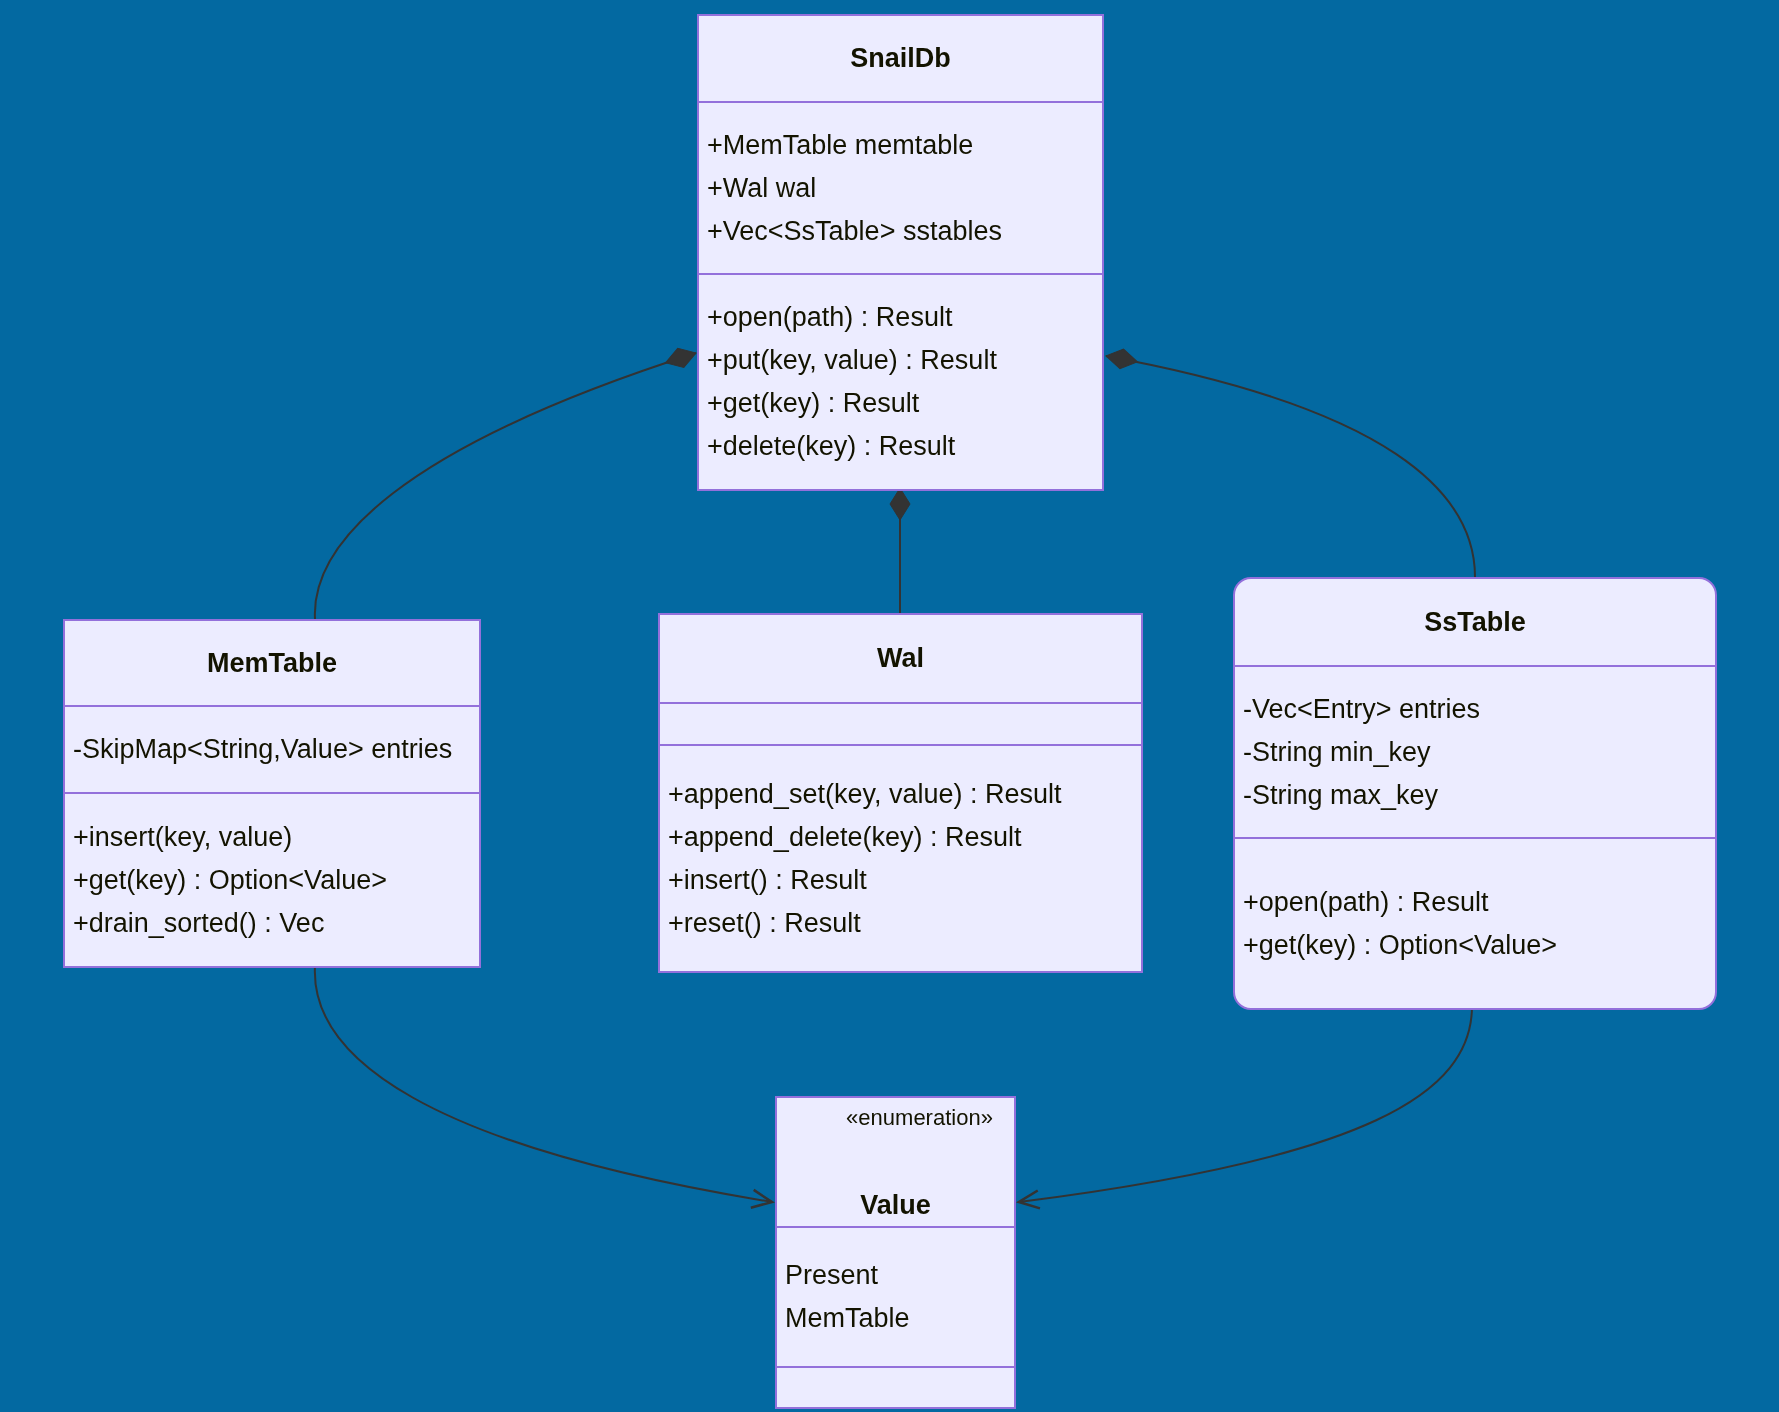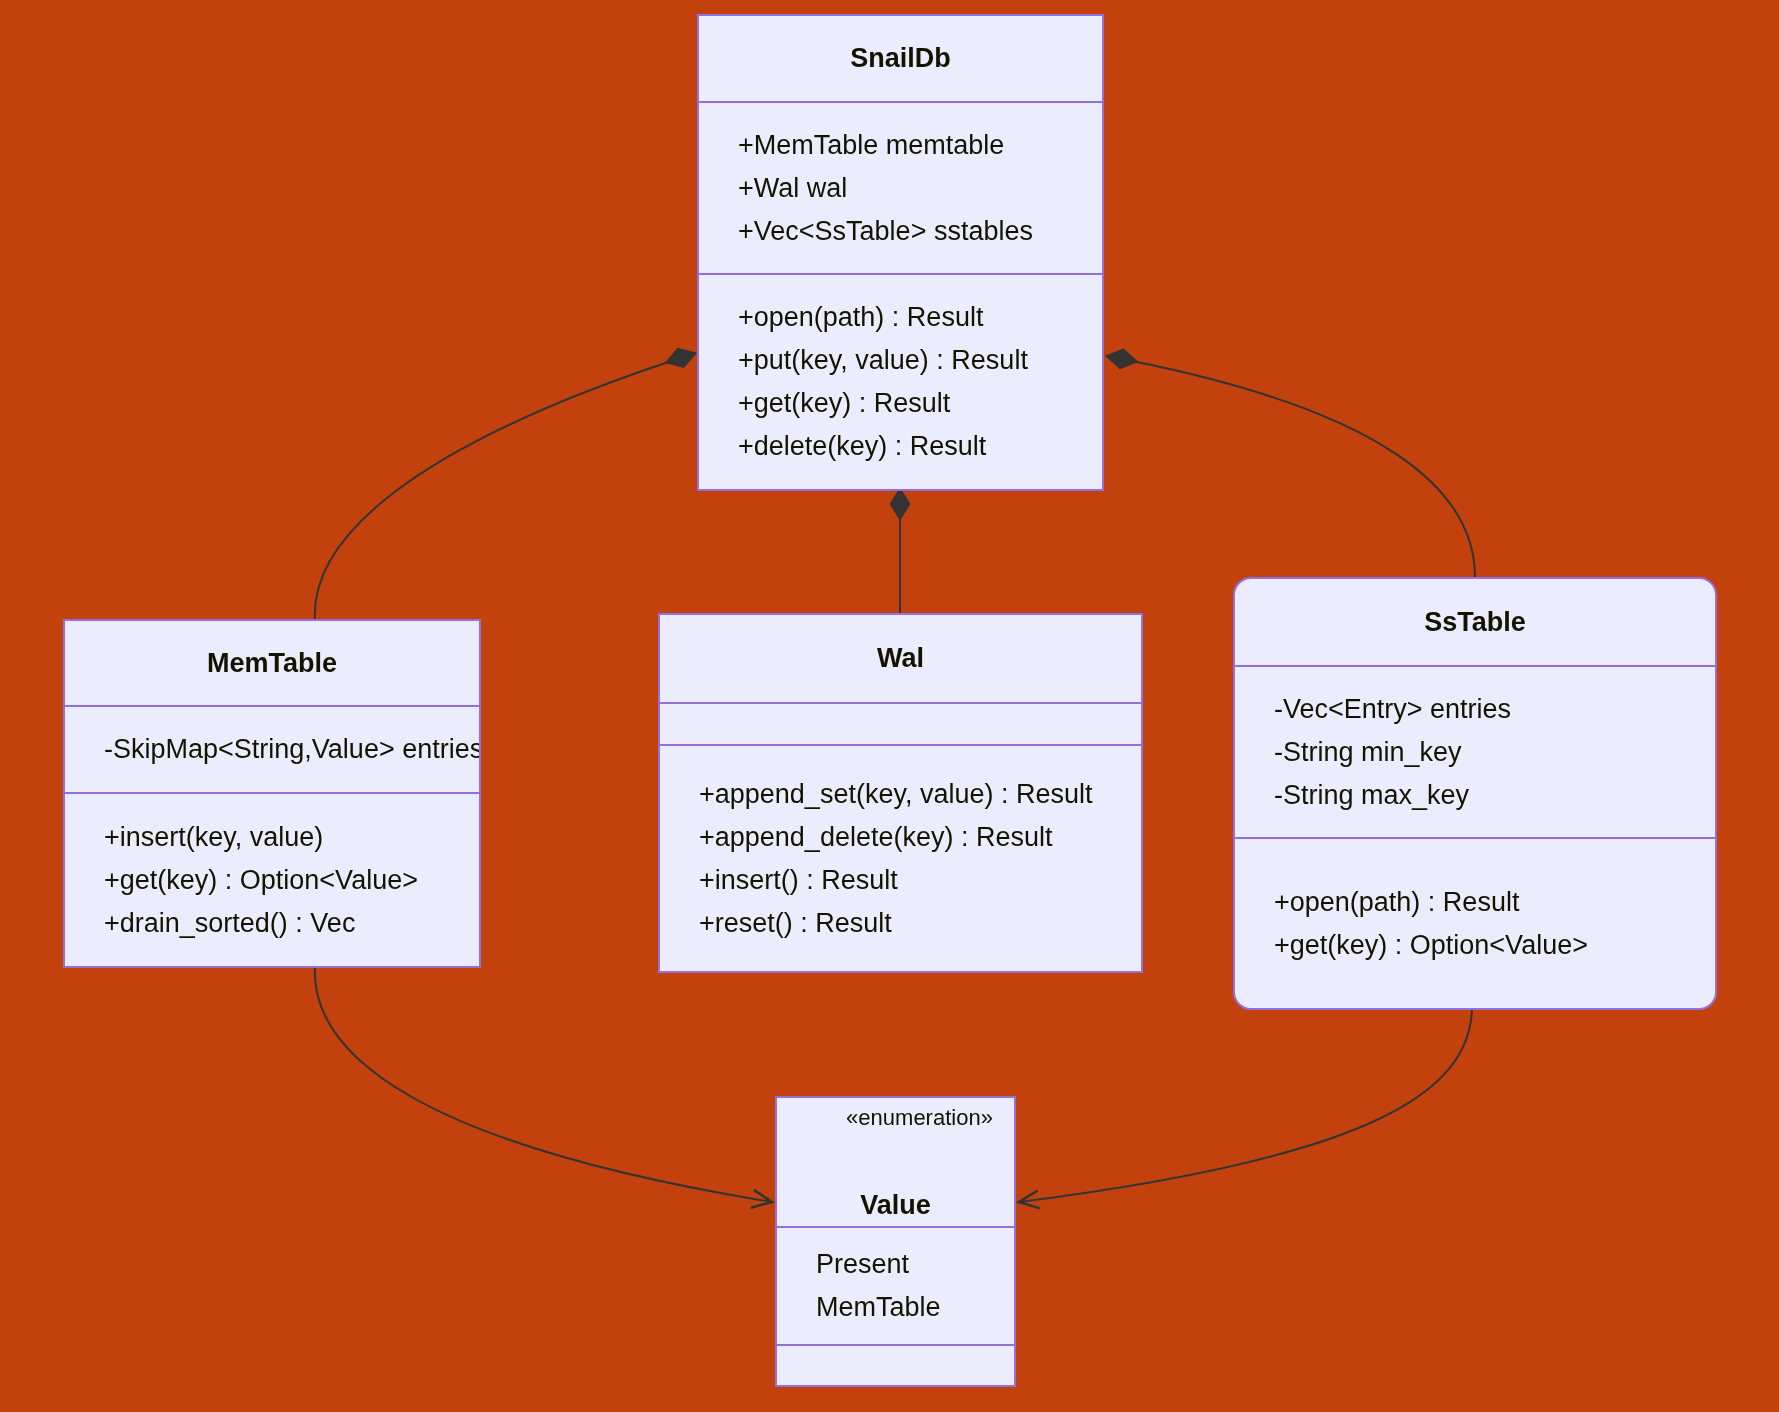--- a/index.html
+++ b/index.html
@@ -4,21 +4,21 @@
 <style>
   html, body {
     margin: 0;
     padding: 0;
     background: #ffffff;
   }
   .canvas {
     position: relative;
     width: 1779px;
     height: 1412px;
-    background: #c2410c;
+    background: #0369a1;
     font-family: "Liberation Sans", sans-serif;
     color: #131300;
     overflow: hidden;
   }
   .edges {
     position: absolute;
     left: 0;
     top: 0;
     width: 1779px;
     height: 1412px;
@@ -49,21 +49,21 @@
     font-size: 27px;
     line-height: 44px;
     margin-top: 45px;
   }
   .class-section {
     box-sizing: border-box;
     border-top: 2px solid #9370DB;
     display: flex;
     flex-direction: column;
     justify-content: center;
-    padding-left: 39px;
+    padding-left: 8px;
     overflow: hidden;
   }
   .member {
     font-size: 27px;
     line-height: 43px;
     white-space: nowrap;
   }
 </style>
 </head>
 <body>
@@ -140,20 +140,20 @@
       <div class="member">+open(path) : Result</div>
       <div class="member">+get(key) : Option&lt;Value&gt;</div>
     </div>
   </div>
 
   <div class="class-box" style="left:775px; top:1096px; width:241px;">
     <div class="class-title" style="height:128px">
       <div class="stereotype">«enumeration»</div>
       <div class="enum-name">Value</div>
     </div>
-    <div class="class-section" style="height:118px">
+    <div class="class-section" style="height:140px">
       <div class="member">Present</div>
       <div class="member">MemTable</div>
     </div>
     <div class="class-section" style="height:41px"></div>
   </div>
 
 </div>
 
 </body></html>

